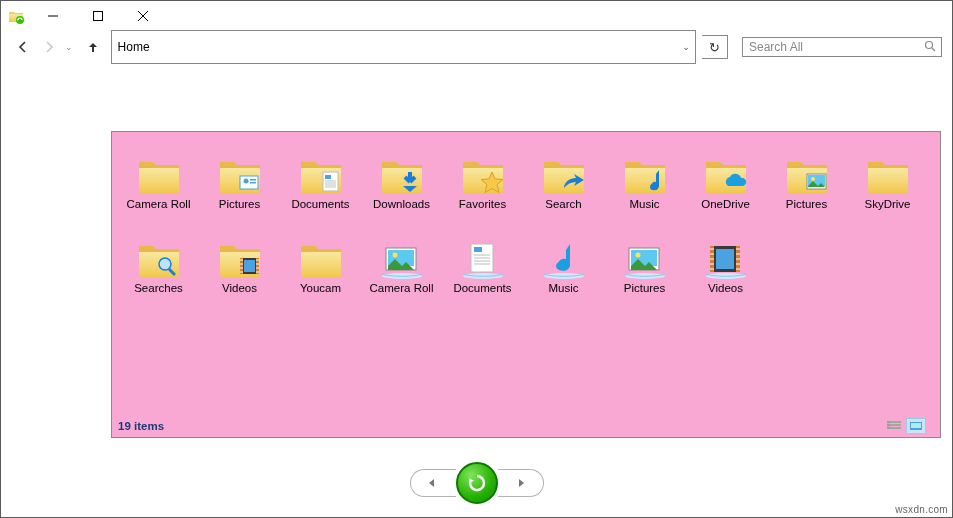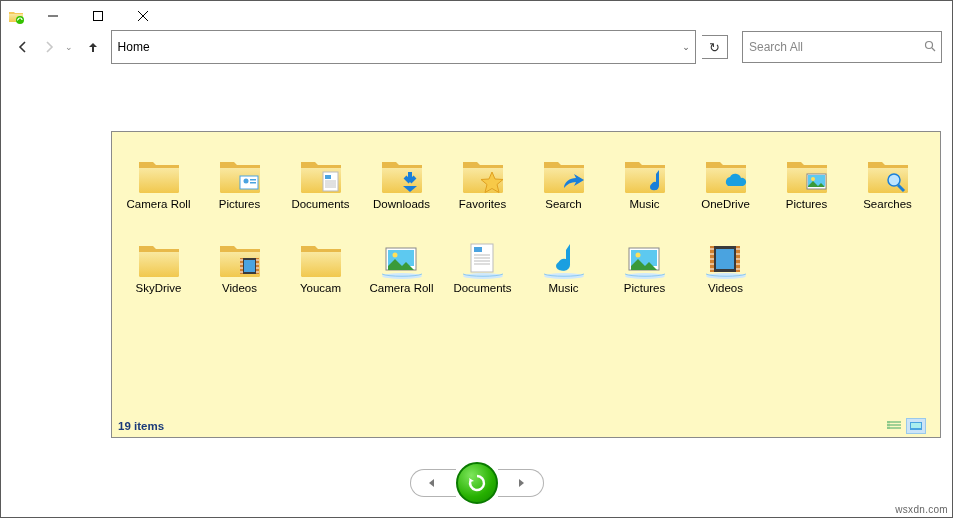--- a/index.html
+++ b/index.html
@@ -12,25 +12,25 @@
   
   .navrow { height: 30px; display: flex; align-items: center; padding: 2px 10px 0 12px; gap: 6px; }
   .arrow { width: 20px; height: 20px; display: flex; align-items: center; justify-content: center; color: #555; }
   .arrow.disabled { color: #bdbdbd; }
   .chev { font-size: 9px; color: #888; }
   .up { color: #333; }
   .addressbar { flex: 1; height: 34px; border: 1px solid #888; display: flex; align-items: center; margin-left: 2px; }
   .addressbar .loc { flex: 1; font-size: 12px; padding: 0 6px; color: #000; }
   .addressbar .dd { width: 18px; text-align: center; font-size: 9px; color: #555; }
   .refresh { width: 26px; height: 24px; border: 1px solid #888; border-left: none; display: flex; align-items: center; justify-content: center; font-size: 13px; color: #333; }
-  .searchbox { width: 200px; height: 32px; border: 1px solid #888; margin-left: 8px; display: flex; align-items: center; }
+  .searchbox { width: 200px; height: 20px; border: 1px solid #888; margin-left: 8px; display: flex; align-items: center; }
   .searchbox .ph { flex: 1; font-size: 12px; color: #888; padding: 0 6px; }
   .searchbox .sicn { width: 22px; text-align: center; color: #888; font-size: 12px; }
   
-  .panel { position: absolute; left: 110px; top: 130px; width: 830px; height: 307px; border: 1px solid #8a8a8a; background: #fef9c3; }
+  .panel { position: absolute; left: 110px; top: 130px; width: 830px; height: 307px; border: 1px solid #8a8a8a; background: #f9a8d4; }
   .grid { padding: 16px 6px 8px 6px; display: flex; flex-wrap: wrap; align-content: flex-start; }
   .item { width: 81px; display: flex; flex-direction: column; align-items: center; text-align: center; margin-bottom: 6px; }
   .icn { width: 48px; height: 48px; display: flex; align-items: flex-end; justify-content: center; }
   .lbl { font-size: 11.5px; color: #000; line-height: 1.2; margin-top: 2px; min-height: 28px; word-wrap: break-word; }
   .statusbar { position: absolute; bottom: 0; left: 0; right: 8px; height: 22px; display: flex; align-items: center; padding: 0 6px; font-size: 11.5px; color: #1a3a7a; font-weight: bold; }
   .viewbtns { margin-left: auto; display: flex; gap: 2px; }
   .vb { width: 20px; height: 16px; border: 1px solid transparent; display: flex; align-items: center; justify-content: center; }
   .vb.active { background: #cce4f7; border: 1px solid #99c9eb; }
   
   .controls { position: absolute; left: 0; right: 0; top: 460px; height: 44px; display: flex; align-items: center; justify-content: center; gap: 0; }
@@ -216,34 +216,34 @@
             <path d="M25 32l5-5 5 5 3-3 4 4H25z" fill="#3a9a3a"></path>
           </svg>
         </div>
         <div class="lbl">Pictures</div>
       </div>
       <div class="item">
         <div class="icn">
           <svg width="48" height="42" viewBox="0 0 48 42">
     <path d="M4 8h14l3 3h23v26a2 2 0 0 1-2 2H6a2 2 0 0 1-2-2z" fill="#e8b94a"></path>
     <path d="M4 14h40v23a2 2 0 0 1-2 2H6a2 2 0 0 1-2-2z" fill="url(#fgrad)"></path>
+    </svg>
+        </div>
+        <div class="lbl">SkyDrive</div>
+      </div>
+      <div class="item">
+        <div class="icn">
+          <svg width="48" height="42" viewBox="0 0 48 42">
+    <path d="M4 8h14l3 3h23v26a2 2 0 0 1-2 2H6a2 2 0 0 1-2-2z" fill="#e8b94a"></path>
+    <path d="M4 14h40v23a2 2 0 0 1-2 2H6a2 2 0 0 1-2-2z" fill="url(#fgrad)"></path>
     <circle cx="30" cy="26" r="6" fill="#bde4ff" stroke="#1a7fd9" stroke-width="1.5"></circle>
             <path d="M34 31l6 6" stroke="#1a7fd9" stroke-width="3"></path>
           </svg>
         </div>
         <div class="lbl">Searches</div>
-      </div>
-      <div class="item">
-        <div class="icn">
-          <svg width="48" height="42" viewBox="0 0 48 42">
-    <path d="M4 8h14l3 3h23v26a2 2 0 0 1-2 2H6a2 2 0 0 1-2-2z" fill="#e8b94a"></path>
-    <path d="M4 14h40v23a2 2 0 0 1-2 2H6a2 2 0 0 1-2-2z" fill="url(#fgrad)"></path>
-    </svg>
-        </div>
-        <div class="lbl">SkyDrive</div>
       </div>
       <div class="item">
         <div class="icn">
           <svg width="48" height="42" viewBox="0 0 48 42">
     <path d="M4 8h14l3 3h23v26a2 2 0 0 1-2 2H6a2 2 0 0 1-2-2z" fill="#e8b94a"></path>
     <path d="M4 14h40v23a2 2 0 0 1-2 2H6a2 2 0 0 1-2-2z" fill="url(#fgrad)"></path>
     <rect x="24" y="20" width="19" height="16" fill="#3a3a3a"></rect>
             <rect x="24" y="20" width="3" height="16" fill="#d08030"></rect>
             <rect x="40" y="20" width="3" height="16" fill="#d08030"></rect>
             <path d="M24 22h3M24 26h3M24 30h3M24 34h3M40 22h3M40 26h3M40 30h3M40 34h3" stroke="#fff" stroke-width="1"></path>

